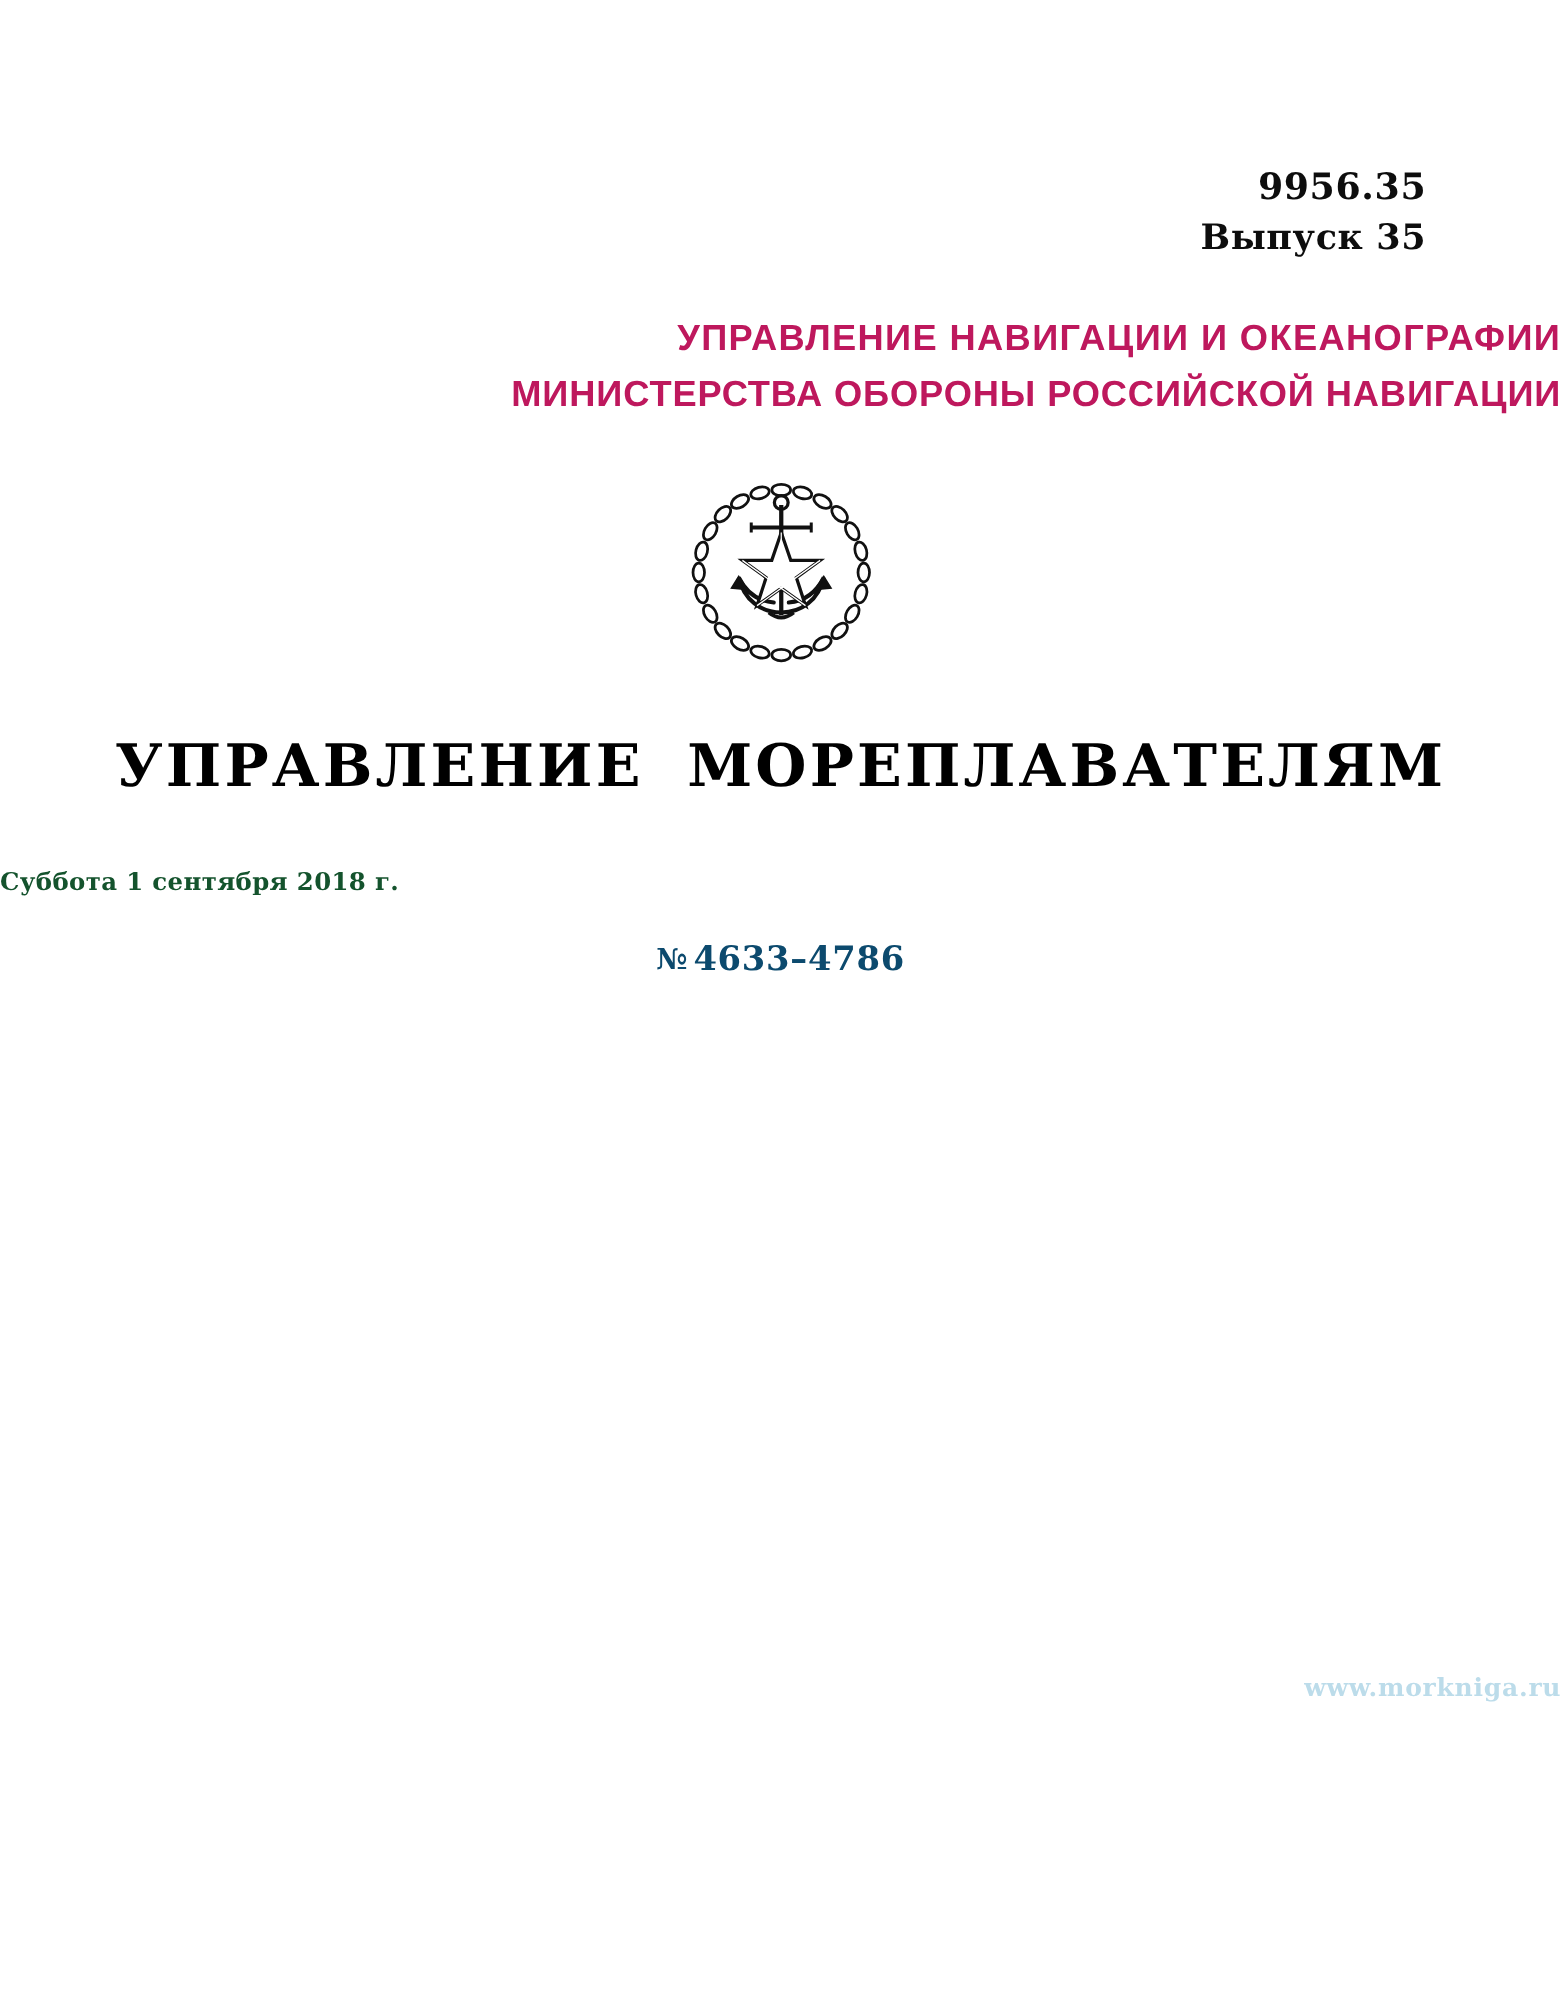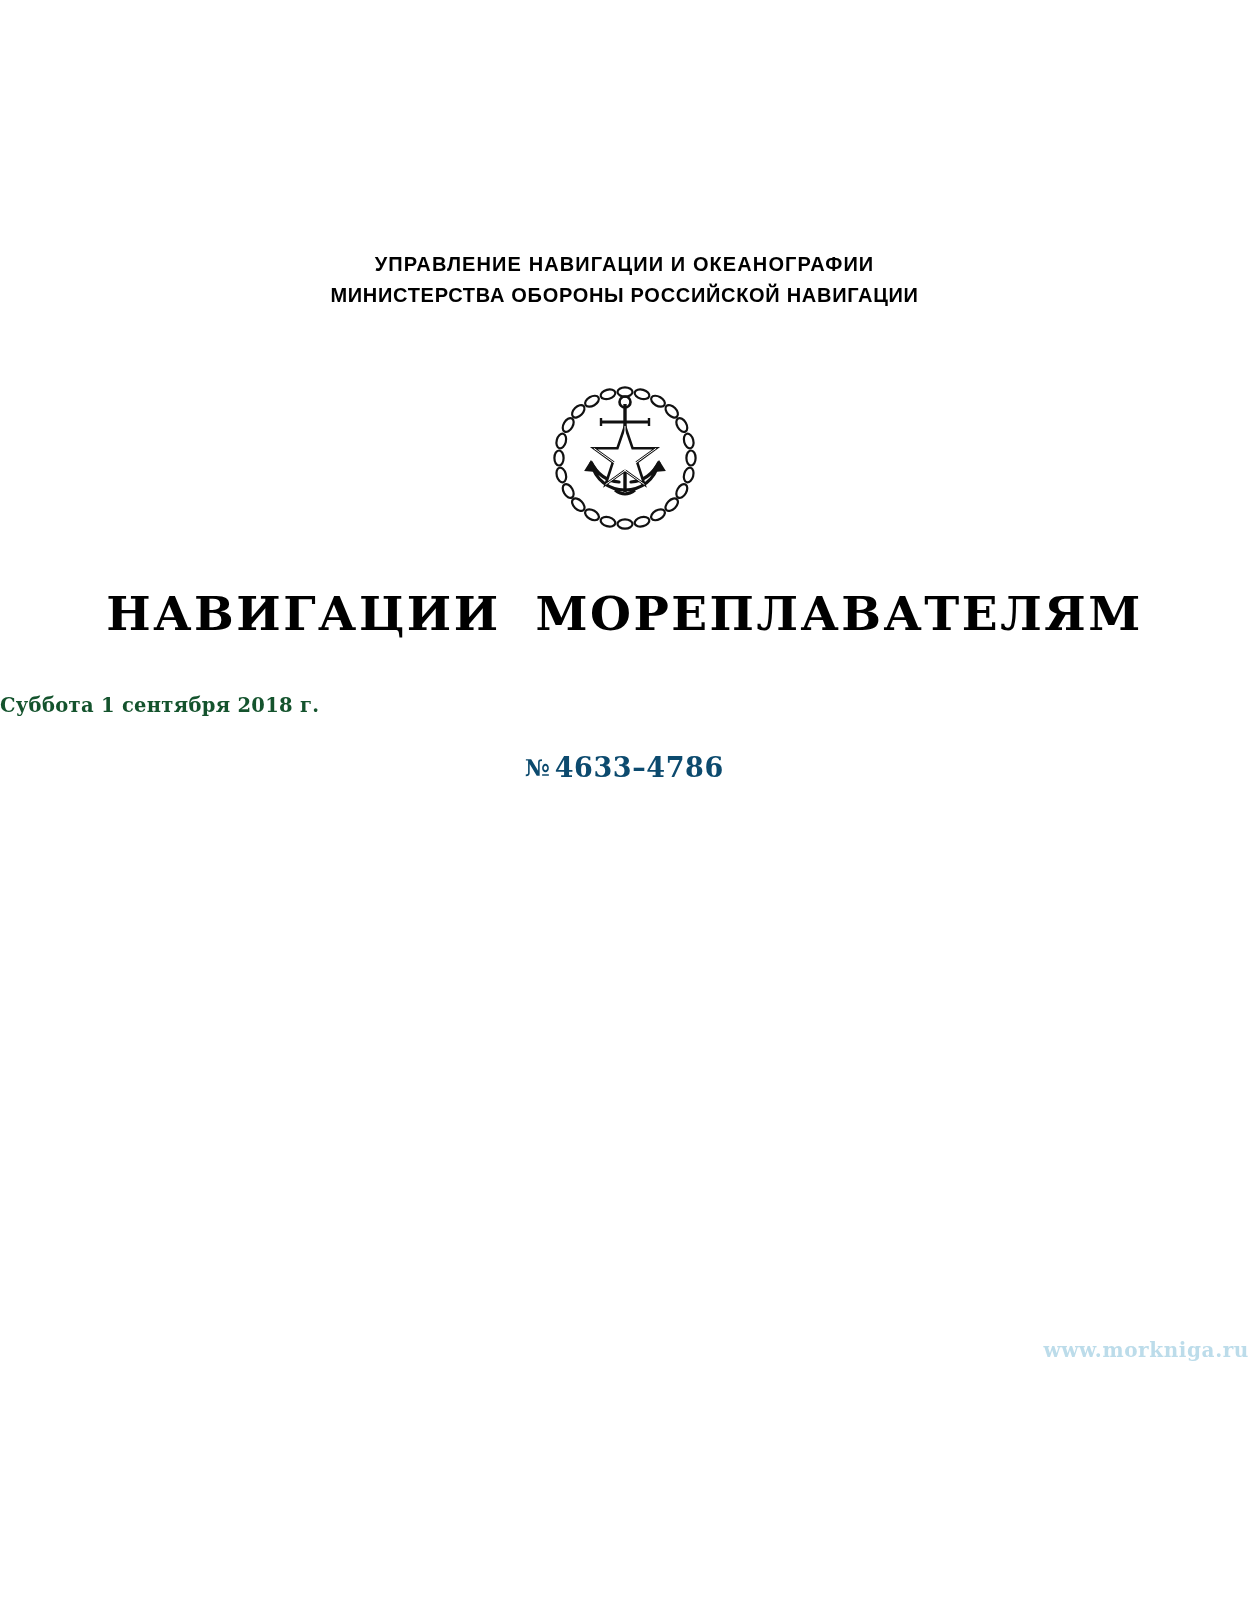--- a/index.html
+++ b/index.html
@@ -37,27 +37,27 @@
     letter-spacing: 0.5px;
     margin-top: 4px;
   }
 
   
   .org {
     position: absolute;
     top: 249px;
     left: 0;
     right: 0;
-    text-align: center;
+    text-align: right;
     font-family: "Liberation Sans", sans-serif;
     font-weight: bold;
-    font-size: 20px;
+    font-size: 29px;
     letter-spacing: 0.6px;
     line-height: 1.55;
-    color: #000000;
+    color: #be185d;
   }
   .org .line1 { letter-spacing: 1.1px; }
   .org .line2 { letter-spacing: 0.7px; }
 
   
   .emblem {
     position: absolute;
     top: 378px;
     left: 50%;
     transform: translateX(-50%);
@@ -125,20 +125,24 @@
     font-size: 20px;
     letter-spacing: 0.6px;
     color: #bcdcea;
   }
 </style>
 </head>
 <body>
 
 <div class="page">
 
+  <div class="code-block">
+    <div class="code-num">9956.35</div>
+    <div class="code-issue">Выпуск 35</div>
+  </div>
 
   <div class="org">
     <div class="line1">УПРАВЛЕНИЕ  НАВИГАЦИИ  И ОКЕАНОГРАФИИ</div>
     <div class="line2">МИНИСТЕРСТВА ОБОРОНЫ РОССИЙСКОЙ НАВИГАЦИИ</div>
   </div>
 
   <div class="emblem">
     <svg viewBox="0 0 160 160" width="160" height="160" aria-hidden="true">
       <g fill="none" stroke="#111" stroke-width="2.4">
 
@@ -188,21 +192,21 @@
 
         <path d="M70 112 Q 80 120 90 112" stroke-width="3"></path>
 
         <path d="M80 48 L 87.6 70.3 L 111.1 70.3 L 92.1 84.1 L 99.4 106.5
                  L 80 92.6 L 60.6 106.5 L 67.9 84.1 L 48.9 70.3 L 72.4 70.3 Z" stroke-width="2.6" fill="#ffffff"></path>
         <path d="M80 48 L 80 92.6 M 48.9 70.3 L 99.4 106.5 M 111.1 70.3 L 60.6 106.5" stroke-width="1" stroke="#ffffff"></path>
       </g>
     </svg>
   </div>
 
-  <div class="main-title">НАВИГАЦИИ МОРЕПЛАВАТЕЛЯМ</div>
+  <div class="main-title">УПРАВЛЕНИЕ МОРЕПЛАВАТЕЛЯМ</div>
 
   <div class="pub-date">Суббота 1 сентября 2018 г.</div>
 
   <div class="number-range">
     <span class="no-mark">№</span><span>4633–4786</span>
   </div>
 
   <div class="watermark">www.morkniga.ru</div>
 
 </div>

